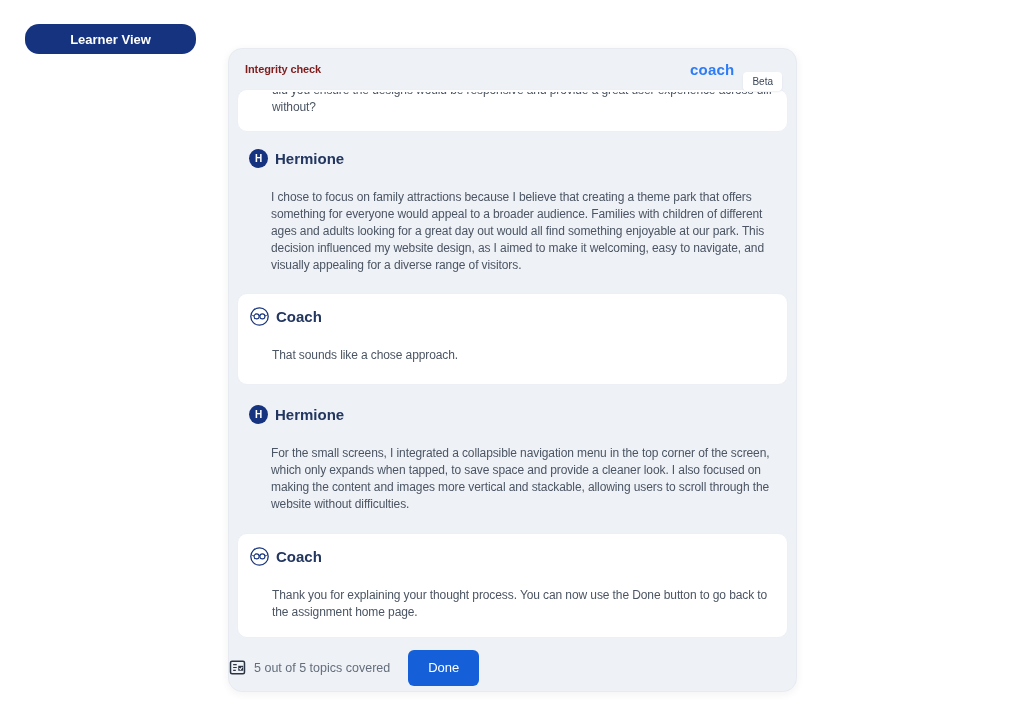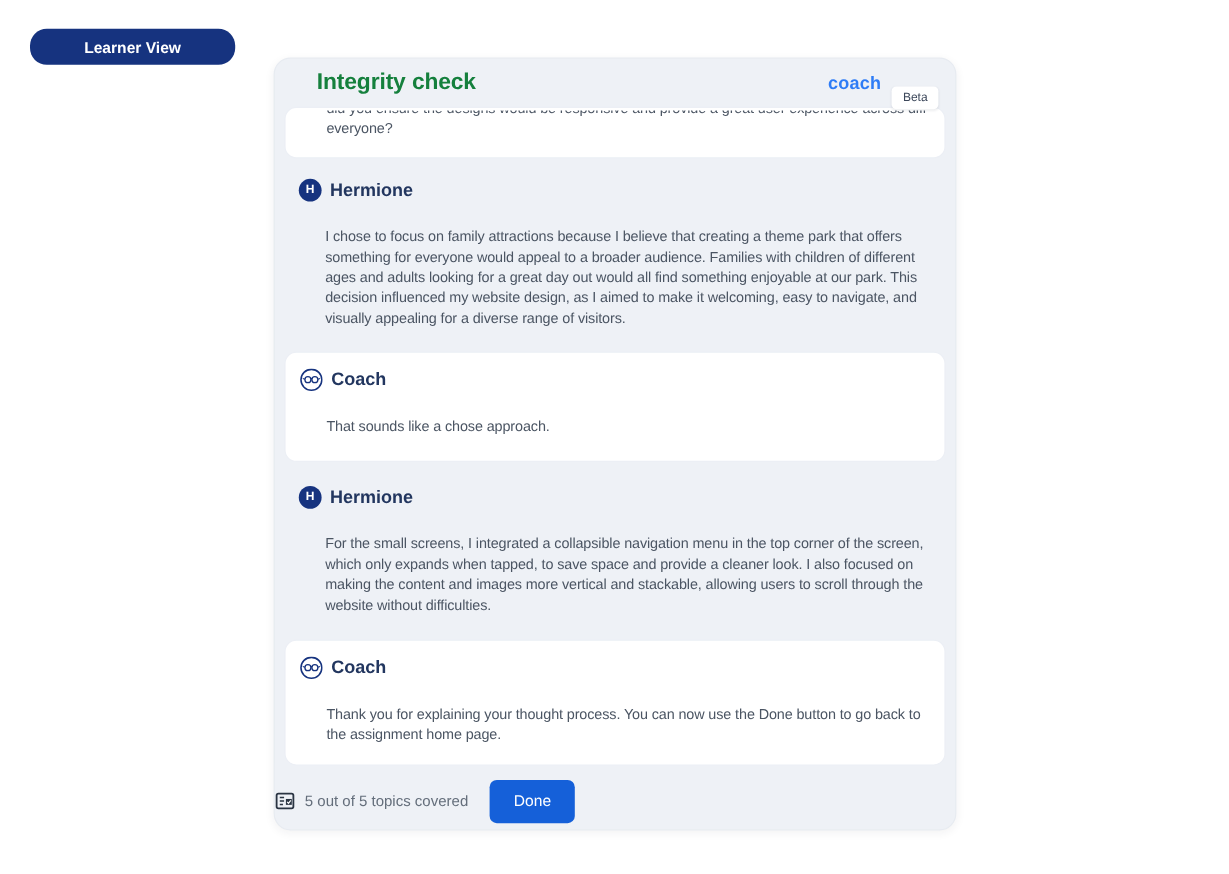--- a/index.html
+++ b/index.html
@@ -45,25 +45,24 @@
     overflow: hidden;
   }
   .panel-header {
     height: 40px;
     display: flex;
     align-items: center;
     justify-content: space-between;
     padding: 0 14px 0 16px;
   }
   .panel-title {
-    font-size: 19px;
-    font-weight: 700;
-    color: #15803d;
+    font-size: 11px;
+    font-weight: 700;
+    color: #7f1d1d;
     letter-spacing: -0.1px;
-    margin-left: 19px;
   }
   .brand {
     display: flex;
     align-items: center;
     gap: 9px;
   }
   .wordmark {
     font-size: 15px;
     font-weight: 800;
     color: #2e7cf6;
@@ -198,21 +197,21 @@
     </div>
   </div>
 
   <div class="chat">
 
     <div class="msg card clipped">
       <div class="body">
         <div class="clip-line">
             <span>did you ensure the designs would be responsive and provide a great user experience across different</span>
           </div>
-        <p>everyone?</p>
+        <p>without?</p>
       </div>
     </div>
 
     <div class="msg msg-herm1">
       <div class="name-row">
         <span class="avatar">H</span>
         <span class="name">Hermione</span>
       </div>
       <div class="body">
         <p>I chose to focus on family attractions because I believe that creating a theme park that offers something for everyone would appeal to a broader audience. Families with children of different ages and adults looking for a great day out would all find something enjoyable at our park. This decision influenced my website design, as I aimed to make it welcoming, easy to navigate, and visually appealing for a diverse range of visitors.</p>

